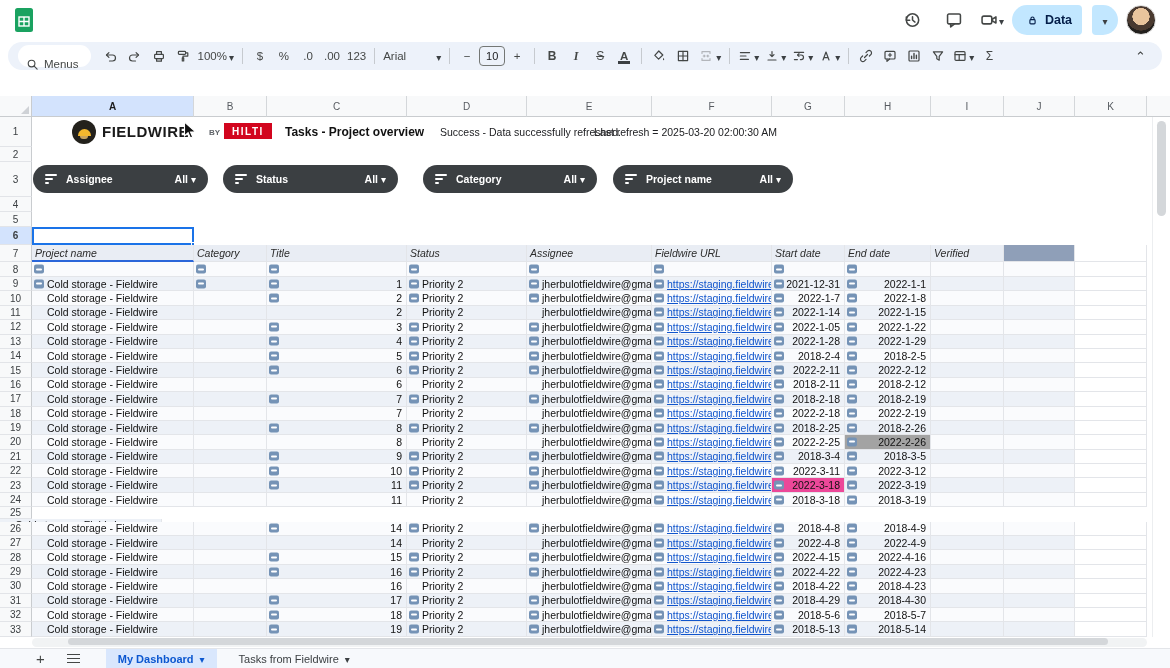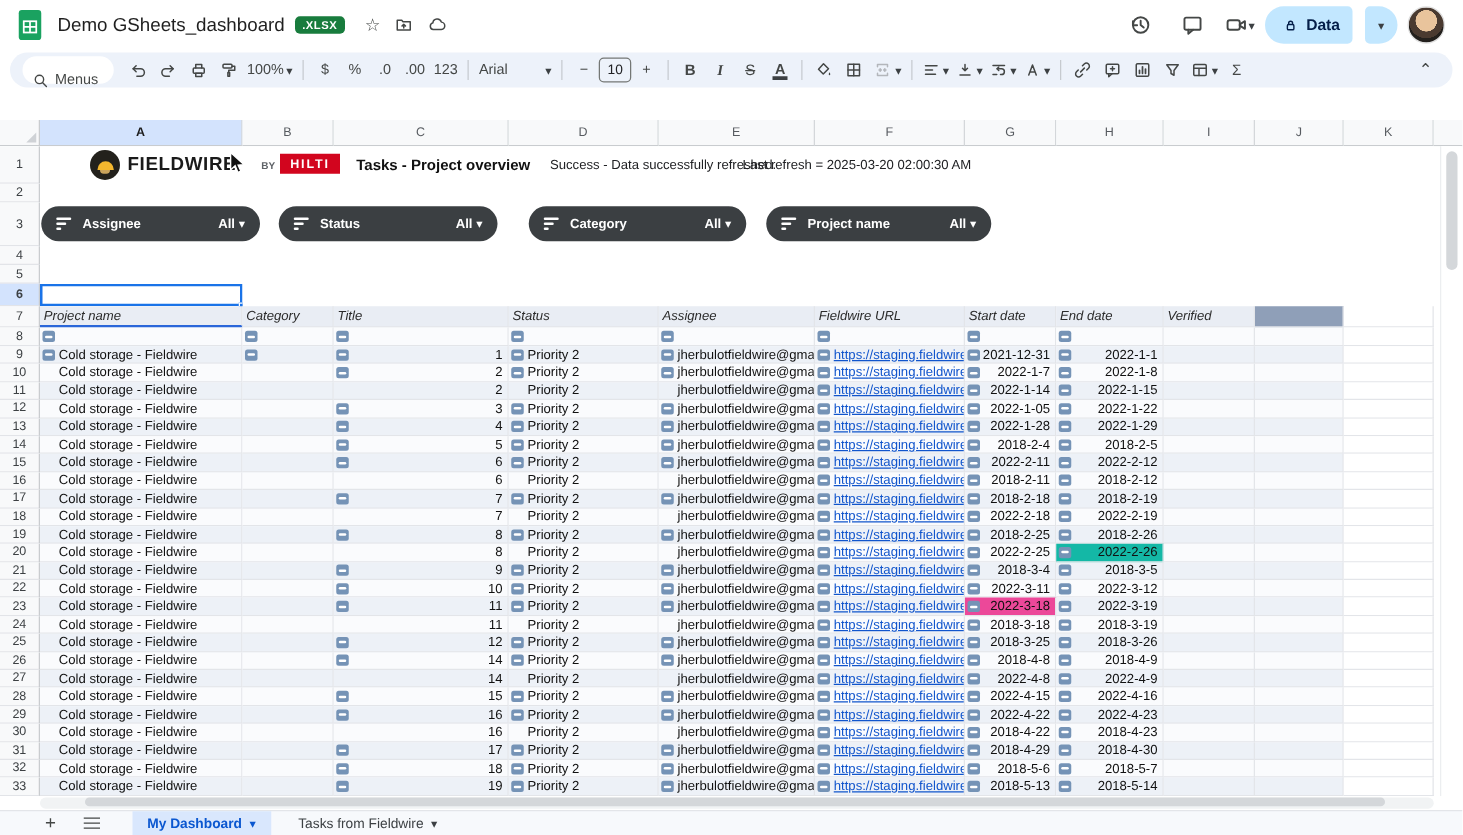--- a/index.html
+++ b/index.html
@@ -127,36 +127,20 @@
 
   <header class="topbar">
     <span class="sheets-logo">
       <svg width="24" height="26" viewBox="0 0 24 26">
           <rect x="3" y="1" width="18" height="24" rx="2.5" fill="#1aa260"></rect>
           <rect x="7" y="10" width="10" height="9" fill="none" stroke="#fff" stroke-width="1.4"></rect>
           <path d="M7 14.5h10M12 10v9" stroke="#fff" stroke-width="1.4"></path>
         </svg>
     </span>
     <div class="title-block">
-      <div class="title-row">
-        <span class="doc-title">Demo GSheets_dashboard</span>
-        <span class="file-badge">.XLSX</span>
-        <span class="title-icon">☆</span>
-        <span class="title-icon">
-          <svg width="14" height="14" viewBox="0 0 14 14" class="ic">
-              <path d="M1.8 3.2h3.6l1 1.2h5.8V11H1.8z"></path>
-              <path d="M7 9.4V6.4M5.6 7.8 7 6.4l1.4 1.4"></path>
-            </svg>
-        </span>
-        <span class="title-icon">
-          <svg width="15" height="14" viewBox="0 0 14 14" class="ic">
-              <path d="M4.1 10.6a2.7 2.7 0 0 1-.3-5.3 3.5 3.5 0 0 1 6.8-.6 2.7 2.7 0 0 1-.5 5.9z"></path>
-            </svg>
-        </span>
-      </div>
     </div>
     <div class="topbar-right">
       <span class="tb-icon-btn">
         <svg width="18" height="18" viewBox="0 0 14 14" class="ic">
             <circle cx="7.4" cy="7" r="4.8"></circle>
             <path d="M7.4 4.4V7l1.9 1.6"></path>
             <path d="M2.6 4.6v2.6h2.6"></path>
           </svg>
       </span>
       <span class="tb-icon-btn">
@@ -881,21 +865,21 @@
           <span>jherbulotfieldwire@gmail.</span>
         </div>
         <div class="cell padL" style="width: 120px; background: rgb(250, 251, 253);">
           <span class="chip"></span>
           <span class="link">https://staging.fieldwire.c</span>
         </div>
         <div class="cell num" style="width: 73px; background: rgb(250, 251, 253);">
           <span class="chip"></span>
           <span>2022-2-25</span>
         </div>
-        <div class="cell num" style="width: 86px; background: #14b8a6;">
+        <div class="cell num" style="width: 86px; background: #a3a3a3;">
           <span class="chip"></span>
           <span>2022-2-26</span>
         </div>
         <div class="cell tiny-pad" style="width: 73px; background: rgb(250, 251, 253);"></div>
         <div class="cell tiny-pad" style="width: 71px; background: rgb(250, 251, 253);"></div>
         <div class="cell tiny-pad" style="width: 72px; background: rgb(255, 255, 255);"></div>
       </div>
       <div class="grow" style="height: 14.4px;">
         <span class="gut">21</span>
         <div class="cell padL" style="width: 162px; background: rgb(237, 241, 247);">
@@ -1022,21 +1006,21 @@
           <span>2018-3-18</span>
         </div>
         <div class="cell num" style="width: 86px; background: rgb(250, 251, 253);">
           <span class="chip"></span>
           <span>2018-3-19</span>
         </div>
         <div class="cell tiny-pad" style="width: 73px; background: rgb(250, 251, 253);"></div>
         <div class="cell tiny-pad" style="width: 71px; background: rgb(250, 251, 253);"></div>
         <div class="cell tiny-pad" style="width: 72px; background: rgb(255, 255, 255);"></div>
       </div>
-      <div class="grow" style="height: 14.4px;">
+      <div class="grow" style="height: 14.4px; flex-direction: column;">
         <span class="gut">25</span>
         <div class="cell padL" style="width: 162px; background: rgb(237, 241, 247);">
           <span>Cold storage - Fieldwire</span>
         </div>
         <div class="cell tiny-pad" style="width: 73px; background: rgb(237, 241, 247);"></div>
         <div class="cell num" style="width: 140px; background: rgb(237, 241, 247);">
           <span class="chip"></span>
           <span>12</span>
         </div>
         <div class="cell padL" style="width: 120px; background: rgb(237, 241, 247);">

